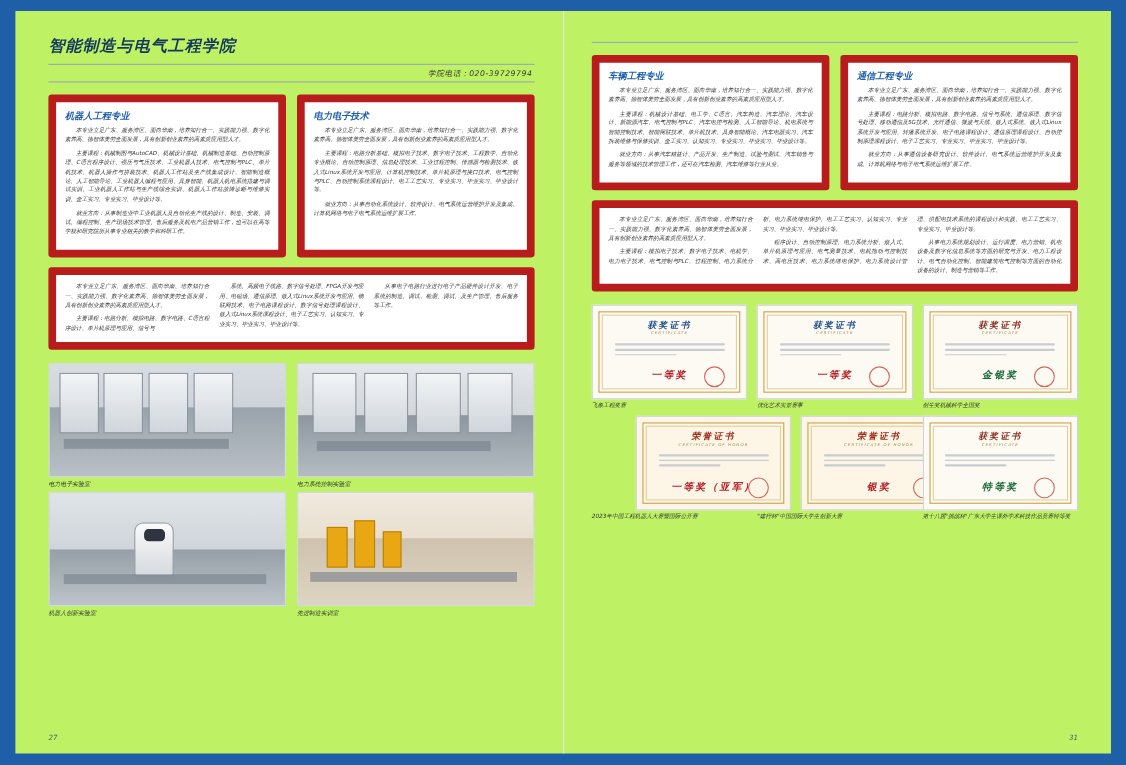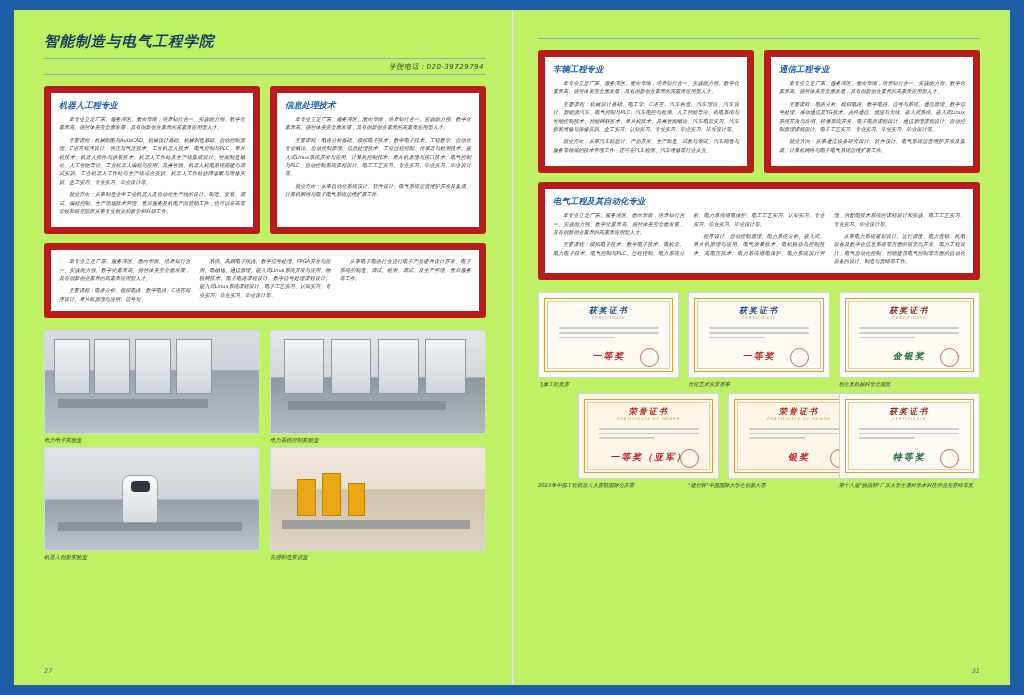--- a/index.html
+++ b/index.html
@@ -117,21 +117,21 @@
     </div>
 
     <div class="cards">
       <div class="card">
         <div class="card-title">机器人工程专业</div>
         <p>本专业立足广东、服务湾区、面向华南，培养知行合一、实践能力强、数字化素养高、德智体美劳全面发展，具有创新创业素养的高素质应用型人才。</p>
         <p>主要课程：机械制图与AutoCAD、机械设计基础、机械制造基础、自动控制原理、C语言程序设计、强压与气压技术、工业机器人技术、电气控制与PLC、单片机技术、机器人操作与拼装技术、机器人工作站及生产线集成设计、智能制造概论、人工智能导论、工业机器人编程与应用、具身智能、机器人机电系统搭建与调试实训、工业机器人工作站与生产线综合实训、机器人工作站故障诊断与维修实训、金工实习、专业实习、毕业设计等。</p>
         <p>就业方向：从事制造业中工业机器人及自动化生产线的设计、制造、安装、调试、编程控制、生产现场技术管理、售后服务及机电产品营销工作，也可以在高等学校和研究院所从事专业相关的教学和科研工作。</p>
       </div>
       <div class="card">
-        <div class="card-title">信息处理技术</div>
+        <div class="card-title">电力电子技术</div>
         <p>本专业立足广东、服务湾区、面向华南，培养知行合一、实践能力强、数字化素养高、德智体美劳全面发展，具有创新创业素养的高素质应用型人才。</p>
         <p>主要课程：电路分析基础、模拟电子技术、数字电子技术、工程数学、自动化专业概论、自动控制原理、信息处理技术、工业过程控制、传感器与检测技术、嵌入式Linux系统开发与应用、计算机控制技术、单片机原理与接口技术、电气控制与PLC、自动控制系统课程设计、电工工艺实习、专业实习、毕业实习、毕业设计等。</p>
         <p>就业方向：从事自动化系统设计、软件设计、电气系统运营维护开发及集成、计算机网络与电子电气系统运维扩展工作。</p>
       </div>
     </div>
 
     <div class="card card-wide">
       <div class="twocol">
         <p>本专业立足广东、服务湾区、面向华南、培养知行合一、实践能力强、数字化素养高、德智体美劳全面发展，具有创新创业素养的高素质应用型人才。</p>
         <p>主要课程：电路分析、模拟电路、数字电路、C语言程序设计、单片机原理与应用、信号与</p>
@@ -199,21 +199,20 @@
       </div>
       <div class="card">
         <div class="card-title">通信工程专业</div>
         <p>本专业立足广东、服务湾区、面向华南，培养知行合一、实践能力强、数字化素养高、德智体美劳全面发展，具有创新创业素养的高素质应用型人才。</p>
         <p>主要课程：电路分析、模拟电路、数字电路、信号与系统、通信原理、数字信号处理、移动通信及5G技术、光纤通信、微波与天线、嵌入式系统、嵌入式Linux系统开发与应用、转播系统开发、电子电路课程设计、通信原理课程设计、自动控制原理课程设计、电子工艺实习、专业实习、毕业实习、毕业设计等。</p>
         <p>就业方向：从事通信设备研究设计、软件设计、电气系统运营维护开发及集成、计算机网络与电子电气系统运维扩展工作。</p>
       </div>
     </div>
 
     <div class="card card-wide">
-      <div class="card-title">电气工程及其自动化专业</div>
       <div class="twocol">
         <p>本专业立足广东、服务湾区、面向华南，培养知行合一、实践能力强、数字化素养高、德智体美劳全面发展，具有创新创业素养的高素质应用型人才。</p>
         <p>主要课程：模拟电子技术、数字电子技术、电机学、电力电子技术、电气控制与PLC、过程控制、电力系统分析、电力系统继电保护、电工工艺实习、认知实习、专业实习、毕业实习、毕业设计等。</p>
         <p>程序设计、自动控制原理、电力系统分析、嵌入式、单片机原理与应用、电气测量技术、电机拖动与控制技术、高电压技术、电力系统继电保护、电力系统设计管理、供配电技术系统的课程设计和实践、电工工艺实习、专业实习、毕业设计等。</p>
         <p>从事电力系统规划设计、运行调度、电力营销、机电设备及数字化信息系统等方面的研究与开发、电力工程设计、电气自动化控制、智能建筑电气控制等方面的自动化设备的设计、制造与营销等工作。</p>
       </div>
     </div>
 
     <div class="certs">
       <div class="crow">

